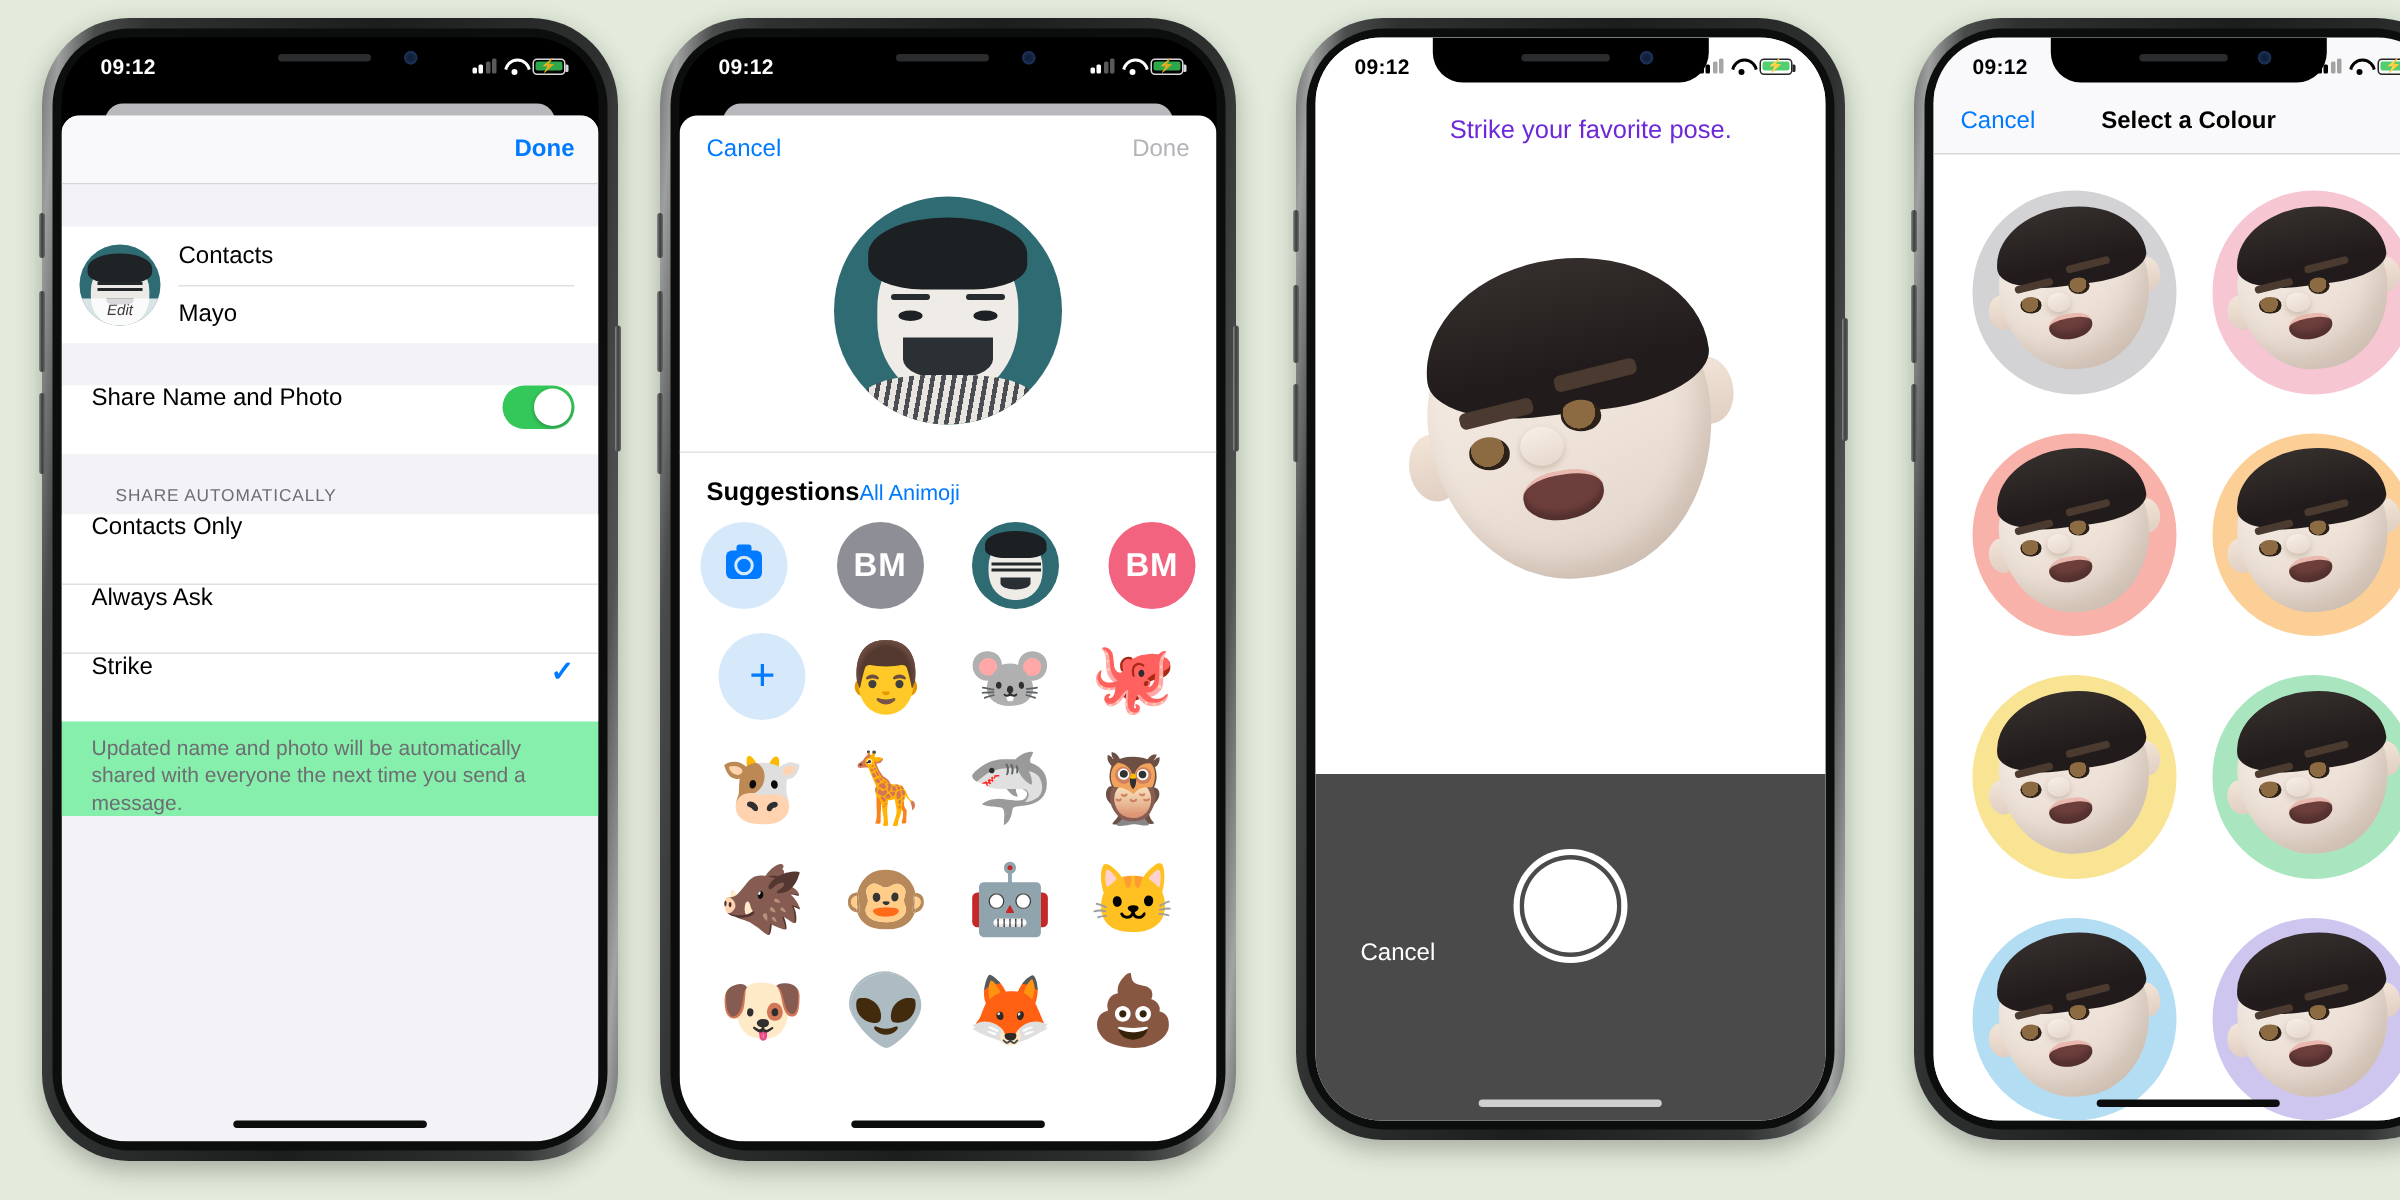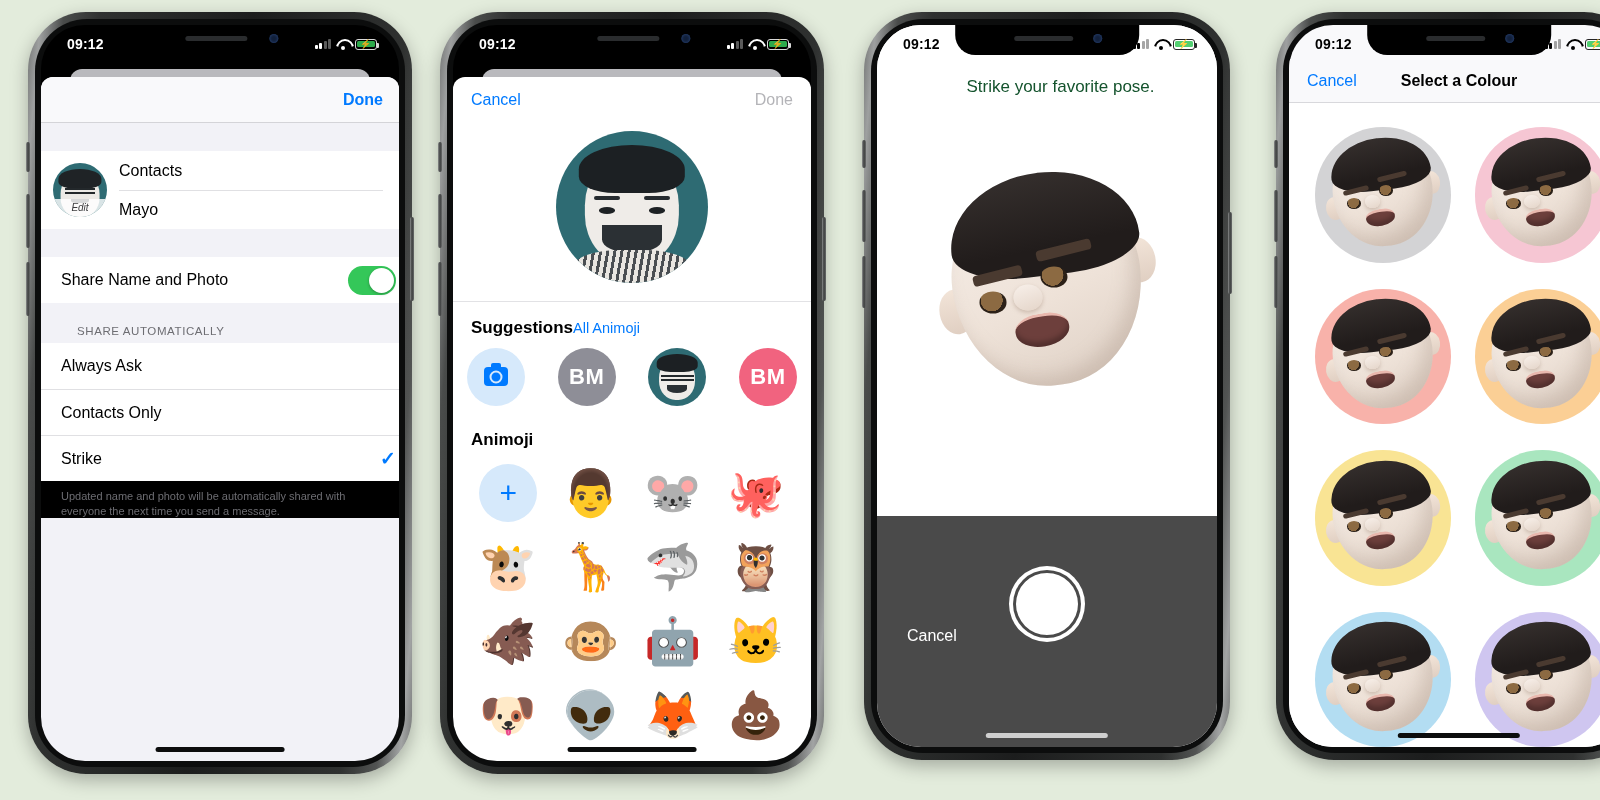--- a/index.html
+++ b/index.html
@@ -130,39 +130,39 @@
     position: absolute; bottom: 0; left: 0; right: 0; height: 34%;
     background: rgba(255,255,255,.82); display: flex; align-items: center; justify-content: center;
     font-size: 10px; color: #3b3b3d; font-style: italic;
   }
   .name-fields { flex: 1; padding-right: 16px; }
   .name-fields .fld {
     height: 39px; display: flex; align-items: center; font-size: 16px; color: #000;
   }
   .name-fields .fld + .fld { border-top: 0.5px solid #e0e0e3; }
   .row {
-    height: 46px; display: flex; align-items: center; justify-content: space-between;
-    padding: 0 3px 0 20px; font-size: 16px; color: #000; background: #fff;
+    height: 46px; display: flex; justify-content: space-between;
+    padding: 0 16px 0 20px; font-size: 16px; color: #000; background: #fff;
   }
   .row + .row { border-top: 0.5px solid #e0e0e3; }
   .toggle {
     width: 48px; height: 29px; border-radius: 15px; background: #34c759; position: relative;
   }
   .toggle .knob {
     position: absolute; right: 2px; top: 2px; width: 25px; height: 25px; border-radius: 50%;
     background: #fff; box-shadow: 0 1px 3px rgba(0,0,0,.3);
   }
   .sec-hdr {
     padding: 22px 36px 6px; font-size: 11.5px; color: #6d6d72; letter-spacing: .6px;
     background: #f2f2f7;
   }
   .check { color: #007aff; font-size: 19px; font-weight: bold; }
   .footnote {
-    padding: 8px 20px 0; font-size: 11px; line-height: 1.32; color: #6d6d72;
-    background: #000000;
+    padding: 8px 20px 0; font-size: 14px; line-height: 1.32; color: #6d6d72;
+    background: #86efac;
   }
 
   
   .sheet2 {
     position: absolute; left: 0; right: 0; top: 52px; bottom: 0;
     background: #fff; border-radius: 12px 12px 0 0; overflow: hidden;
   }
   .nav2 {
     height: 46px; display: flex; align-items: center; justify-content: space-between;
     padding: 0 18px; font-size: 16px;
@@ -227,21 +227,21 @@
   .plus-circ {
     width: 58px; height: 58px; border-radius: 50%; background: #d6e9fb;
     display: flex; align-items: center; justify-content: center;
     color: #007aff; font-size: 30px; font-weight: 300; line-height: 1;
   }
 
   
   .p3-top { position:absolute; left:0; right:0; top:0; height: 68%; background:#fff; }
   .p3-prompt {
     position: absolute; left: 0; right: 0; top: 52px; text-align: center;
-    font-size: 17px; color: #14532d; padding-left: 27px;
+    font-size: 17px; color: #6d28d9; padding-left: 27px;
   }
   .memoji3 { position: absolute; left: 50%; top: 36%; transform: translate(-50%,-50%); width: 225px; height: 235px; }
   .p3-bottom { position:absolute; left:0; right:0; top:68%; bottom:0; background:#4a4a4a; }
   .shutter {
     position: absolute; left: 50%; top: 38%; transform: translate(-50%,-50%);
     width: 68px; height: 68px; border-radius: 50%; background: #fff;
     box-shadow: inset 0 0 0 3px #4a4a4a, 0 0 0 4px #fff;
   }
   .p3-cancel { position:absolute; left: 30px; top: 52%; transform: translateY(-50%); color:#fff; font-size:16px; }
 
@@ -368,24 +368,24 @@
           <span>Share Name and Photo</span>
           <span class="toggle">
               <span class="knob"></span>
             </span>
         </div>
 
         <div class="sec-hdr">SHARE AUTOMATICALLY</div>
 
         <div class="grp">
           <div class="row">
+            <span>Contacts Only</span>
+          </div>
+          <div class="row">
             <span>Always Ask</span>
-          </div>
-          <div class="row">
-            <span>Contacts Only</span>
           </div>
           <div class="row">
             <span>Strike</span>
             <span class="check">✓</span>
           </div>
         </div>
 
         <div class="footnote">Updated name and photo will be automatically shared with everyone the next time you send a message.</div>
       </div>
 
@@ -465,21 +465,20 @@
                 <span class="hr"></span>
                 <span class="g"></span>
                 <span class="m"></span>
             </span>
           </div>
           <div class="sug pink">
             <span>BM</span>
           </div>
         </div>
 
-        <div class="animoji-title">Animoji</div>
 
         <div class="emoji-grid">
           <div class="emoji-cell">
             <span class="plus-circ">+</span>
           </div>
           <div class="emoji-cell">
               <span class="e">👨</span>
             </div>
           <div class="emoji-cell">
               <span class="e">🐭</span>

